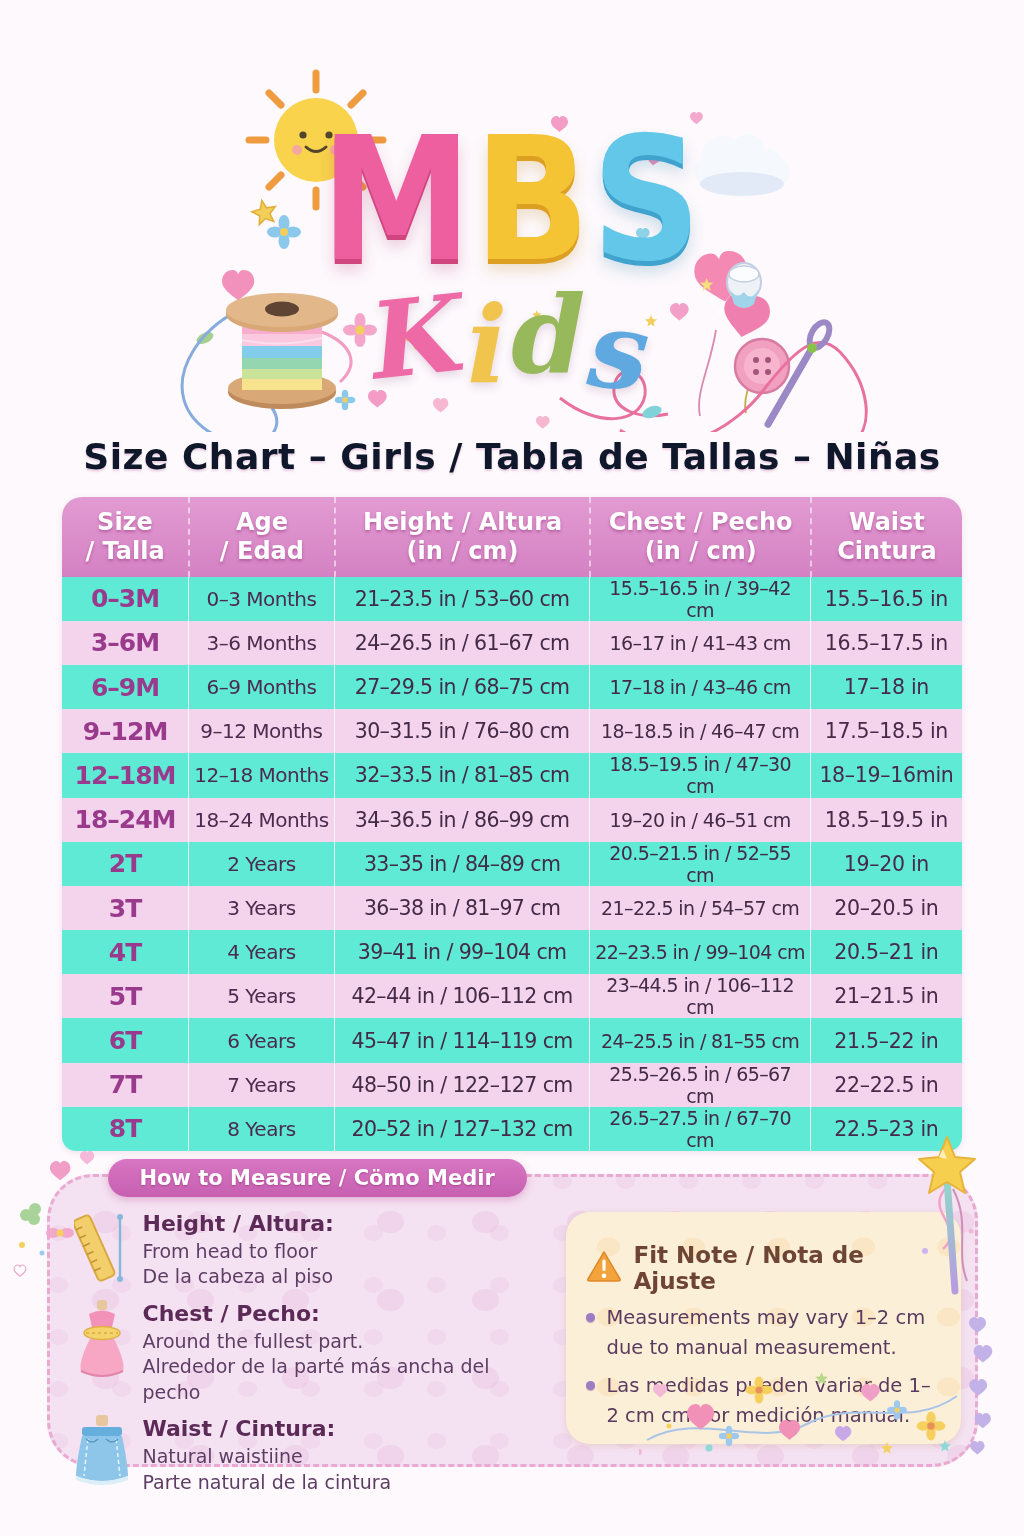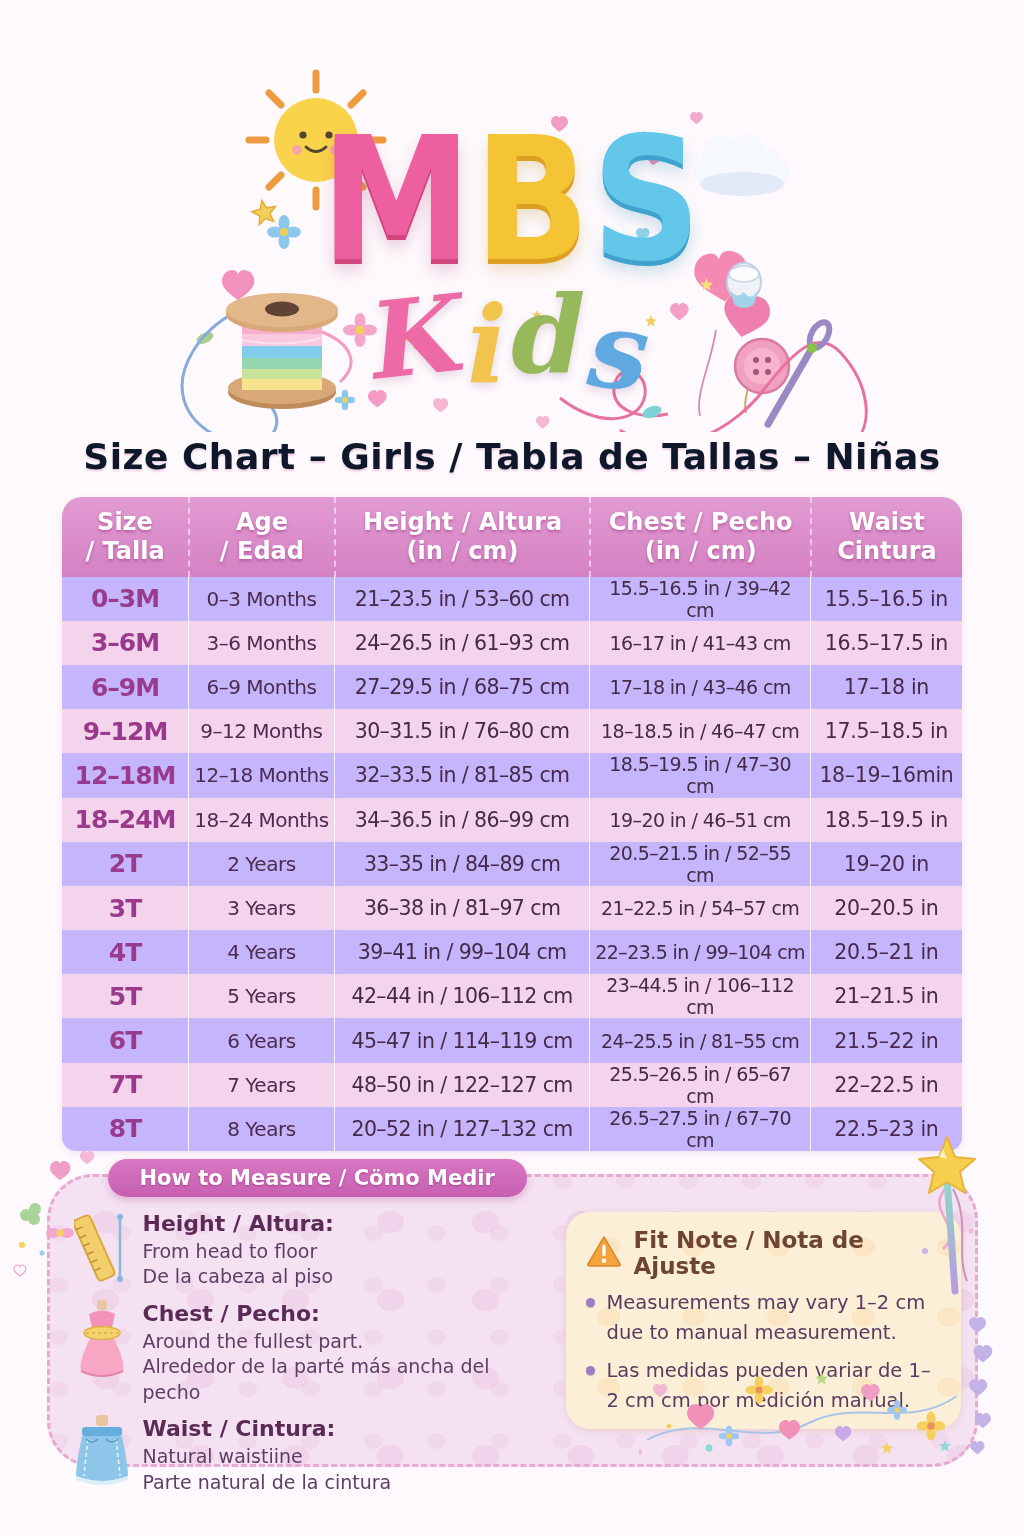--- a/index.html
+++ b/index.html
@@ -31,21 +31,21 @@
   
   .size-table{width:900px;margin:20px auto 0;border-radius:20px 20px 14px 14px;overflow:hidden;
               box-shadow:0 2px 6px rgba(200,130,180,.18);}
   .t-head{display:flex;background:linear-gradient(180deg,#e29bd2 0%,#d481c3 100%);
           color:#fff;font-weight:bold;font-size:24px;line-height:1.2;text-align:center;
           text-shadow:0 2px 3px rgba(150,50,120,.5);}
   .th{box-sizing:border-box;padding:11px 4px 11px;display:flex;flex-direction:column;justify-content:center;}
   .th + .th{border-left:2px dashed rgba(255,255,255,.55);}
   .w0{width:14.0%;} .w1{width:16.2%;} .w2{width:28.4%;} .w3{width:24.5%;} .w4{width:16.9%;}
   .t-body{background:#fceff9;}
-  .t-row{display:flex;height:44.2px;background:#c4b5fd;}
+  .t-row{display:flex;height:44.2px;background:#5eead4;}
   .t-row.alt{background:#f4d3ed;}
   .t-cell{box-sizing:border-box;display:flex;align-items:center;justify-content:center;
           height:100%;text-align:center;padding:0 3px;}
   .t-cell + .t-cell{border-left:1.5px solid rgba(255,255,255,.85);}
   .col0{width:14.0%;font-weight:bold;font-size:25px;color:#993a8c;letter-spacing:-1px;}
   .col1{width:16.2%;font-size:20px;color:#4b2b4e;letter-spacing:-.5px;}
   .col2{width:28.4%;font-size:20.5px;color:#432a46;letter-spacing:-.6px;}
   .col3{width:24.5%;font-size:19px;color:#432a46;letter-spacing:-.6px;}
   .col4{width:16.9%;font-size:20.5px;color:#47294a;letter-spacing:-.3px;}
 
@@ -62,21 +62,21 @@
   .measure-grid{display:flex;gap:24px;padding:33px 14px 6px 24px;}
   .m-left{width:468px;}
   .m-item{display:flex;gap:13px;margin-bottom:10px;align-items:flex-start;}
   .m-icon{width:56px;flex-shrink:0;display:flex;justify-content:center;}
   .m-title{font-size:22px;font-weight:bold;color:#5c2a57;line-height:1.3;}
   .m-line{font-size:19px;color:#5e3d64;line-height:1.35;}
   .fit-note{flex:1;margin-top:2px;background-color:#fcefd8;
             background-image:radial-gradient(rgba(243,196,122,.22) 11px,transparent 12px);
             background-size:85px 70px;border-radius:24px;padding:15px 20px 13px;
             box-shadow:0 2px 6px rgba(190,140,90,.22);height:fit-content;}
-  .fn-head{display:flex;align-items:center;gap:12px;font-size:23px;font-weight:bold;color:#6e4534;margin-bottom:4px;}
+  .fn-head{display:flex;align-items:center;gap:12px;font-size:23px;font-weight:bold;color:#6e4534;margin-bottom:4px;margin-top:15px;}
   .fn-bullet{display:flex;gap:12px;margin-top:9px;}
   .fn-dot{width:9px;height:9px;border-radius:50%;background:#9d7cc2;margin-top:10px;flex-shrink:0;
           box-shadow:0 1px 1px rgba(100,60,140,.4);}
   .fn-text{font-size:19.5px;color:#5a3a5f;line-height:1.52;}
   .deco-abs{position:absolute;pointer-events:none;}
 </style>
 </head>
 <body>
 
 <div class="page">
@@ -249,21 +249,21 @@
         <div class="t-row">
           <div class="t-cell col0">0–3M</div>
           <div class="t-cell col1">0–3 Months</div>
           <div class="t-cell col2">21–23.5 in / 53–60 cm</div>
           <div class="t-cell col3">15.5–16.5 in / 39–42 cm</div>
           <div class="t-cell col4">15.5–16.5 in</div>
         </div>
         <div class="t-row alt">
           <div class="t-cell col0">3–6M</div>
           <div class="t-cell col1">3–6 Months</div>
-          <div class="t-cell col2">24–26.5 in / 61–93 cm</div>
+          <div class="t-cell col2">24–26.5 in / 61–67 cm</div>
           <div class="t-cell col3">16–17 in / 41–43 cm</div>
           <div class="t-cell col4">16.5–17.5 in</div>
         </div>
         <div class="t-row">
           <div class="t-cell col0">6–9M</div>
           <div class="t-cell col1">6–9 Months</div>
           <div class="t-cell col2">27–29.5 in / 68–75 cm</div>
           <div class="t-cell col3">17–18 in / 43–46 cm</div>
           <div class="t-cell col4">17–18 in</div>
         </div>

